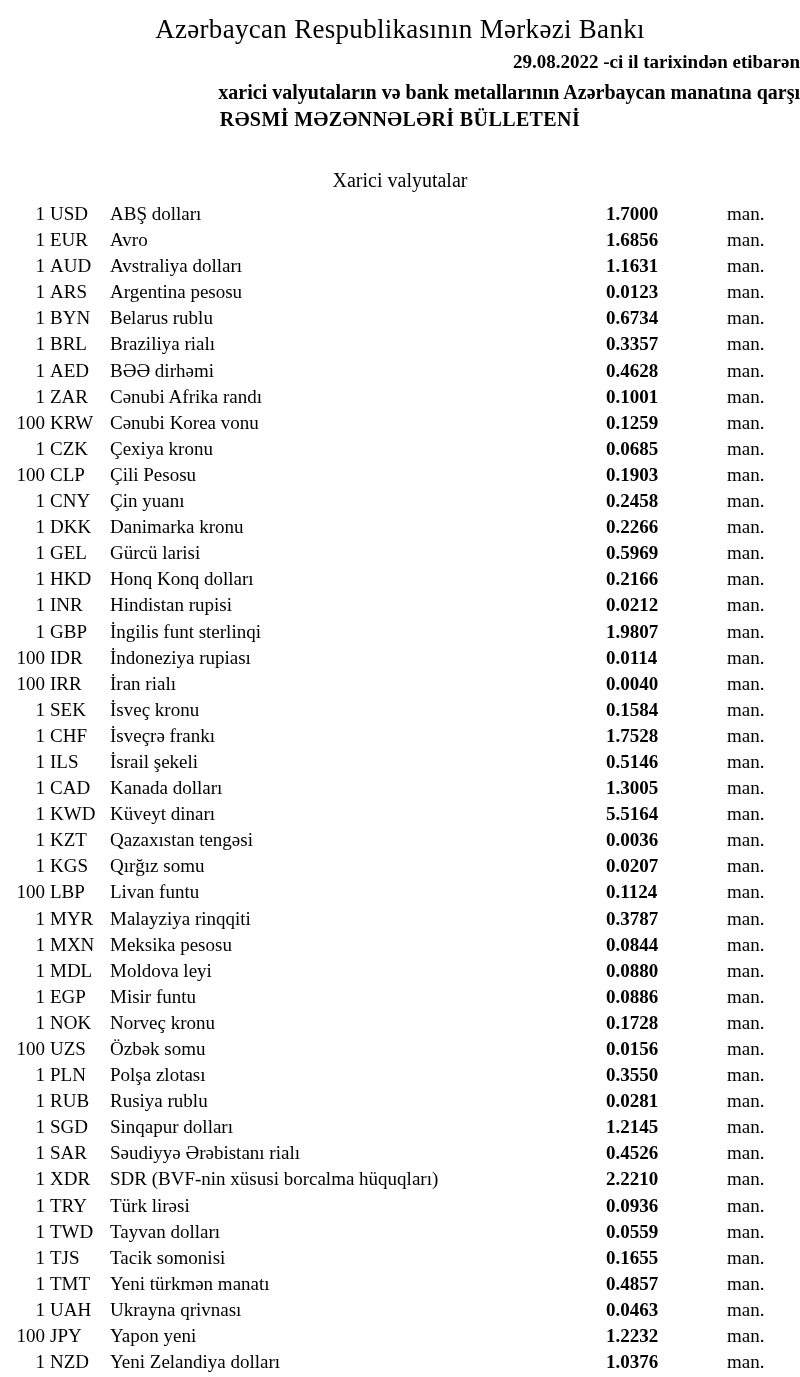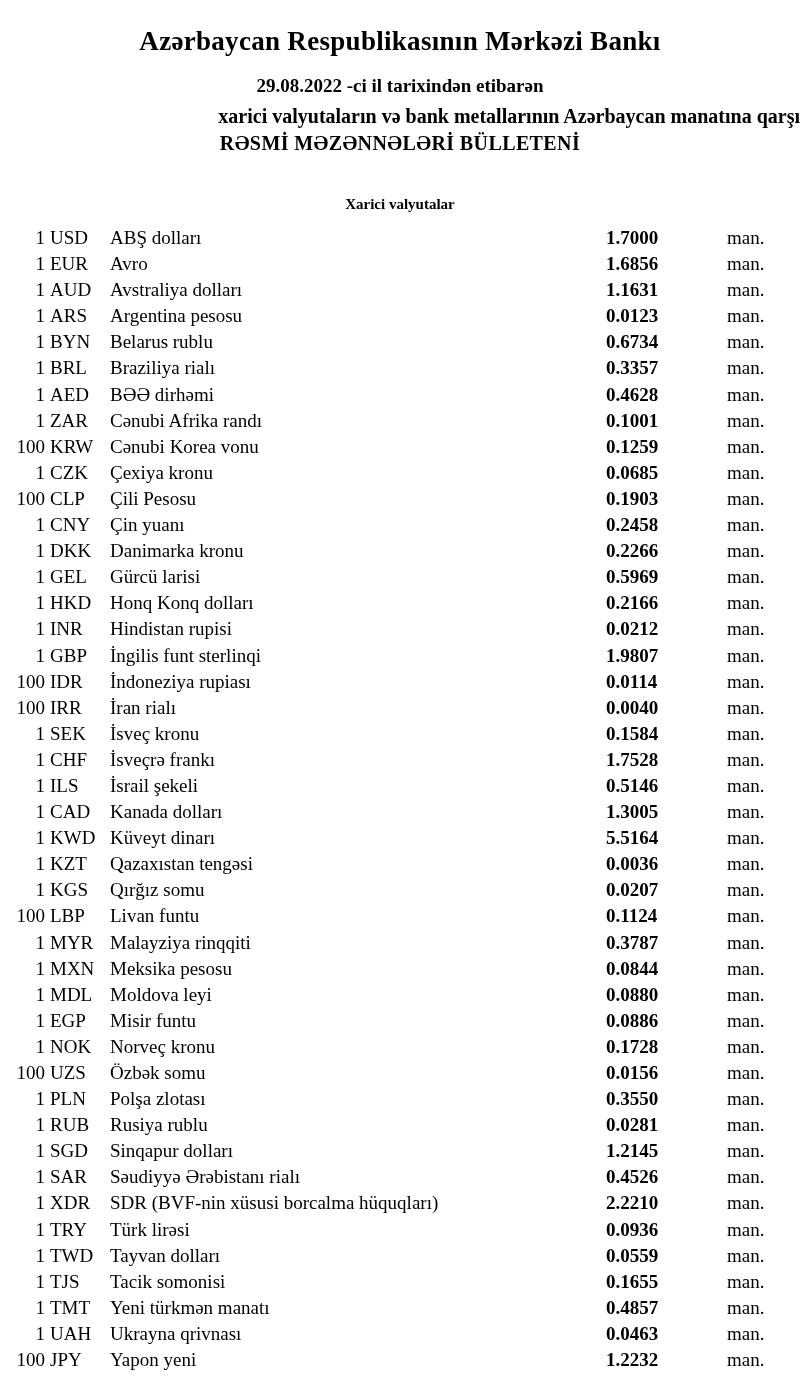--- a/index.html
+++ b/index.html
@@ -11,53 +11,53 @@
   }
   .page {
     box-sizing: border-box;
     width: 800px;
     height: 1377px;
     padding-top: 8px;
     background: #ffffff;
     overflow: hidden;
   }
   .title {
-    margin: 16px;
+    margin: 4px;
     font-size: 27px;
-    font-weight: bold;
+    font-weight: normal;
     text-align: center;
     line-height: 34px;
     letter-spacing: 0.3px;
   }
   .hdr-date {
     margin-top: 4px;
     font-size: 19px;
     font-weight: bold;
-    text-align: center;
+    text-align: right;
     line-height: 24px;
   }
   .hdr-sub1 {
     margin-top: 5px;
     font-size: 20px;
     font-weight: bold;
     text-align: right;
     line-height: 26px;
   }
   .hdr-sub2 {
     margin-top: 1px;
     font-size: 20px;
     font-weight: bold;
     text-align: center;
     line-height: 26px;
     letter-spacing: 0.4px;
   }
   .section-title {
     margin-top: 36px;
-    font-size: 15px;
-    font-weight: bold;
+    font-size: 20px;
+    font-weight: normal;
     text-align: center;
     line-height: 24px;
   }
   .rates {
     margin-top: 9px;
   }
   .row {
     display: flex;
     align-items: baseline;
     height: 26.1px;

